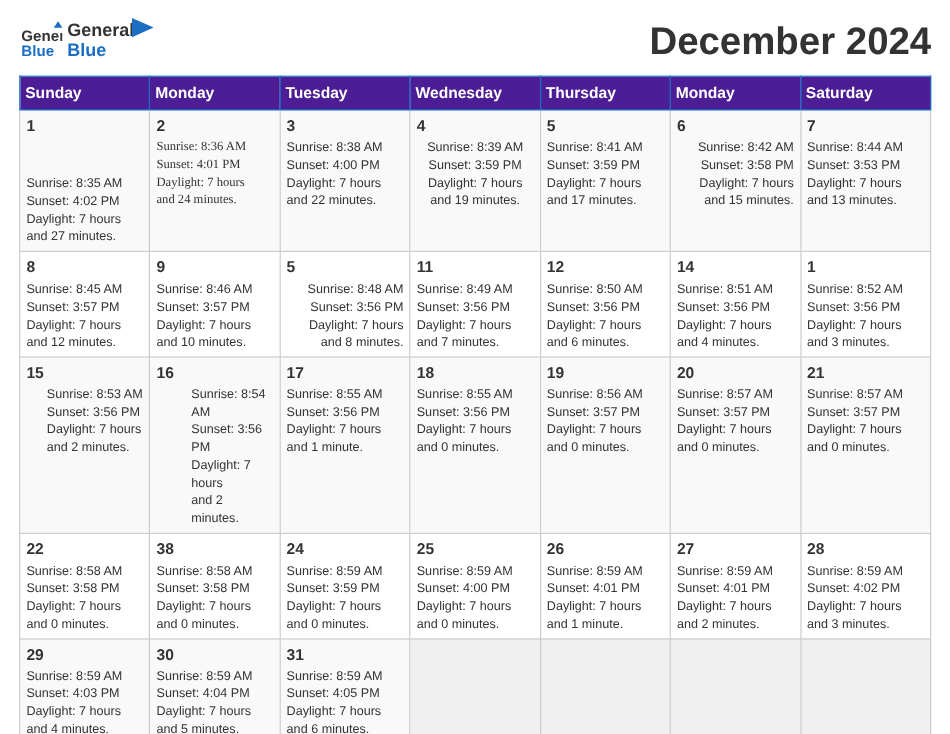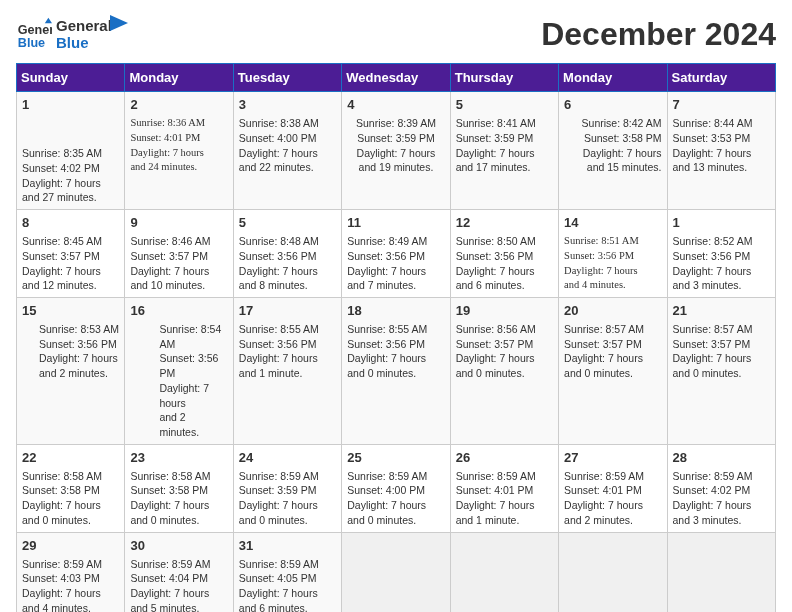--- a/index.html
+++ b/index.html
@@ -177,42 +177,42 @@
         </td>
         <td>
           <span class="day-num">9</span>
           <div class="day-detail" style="white-space: pre-line;">Sunrise: 8:46 AM
 Sunset: 3:57 PM
 Daylight: 7 hours
 and 10 minutes.</div>
         </td>
         <td>
           <span class="day-num">5</span>
-          <div class="day-detail" style="white-space: pre-line;">Sunrise: 8:48 AM
+          <div class="day-detail" style="white-space: pre-line; text-align: right;">Sunrise: 8:48 AM
 Sunset: 3:56 PM
 Daylight: 7 hours
 and 8 minutes.</div>
         </td>
         <td>
           <span class="day-num">11</span>
           <div class="day-detail" style="white-space: pre-line;">Sunrise: 8:49 AM
 Sunset: 3:56 PM
 Daylight: 7 hours
 and 7 minutes.</div>
         </td>
         <td>
           <span class="day-num">12</span>
           <div class="day-detail" style="white-space: pre-line;">Sunrise: 8:50 AM
 Sunset: 3:56 PM
 Daylight: 7 hours
 and 6 minutes.</div>
         </td>
         <td>
           <span class="day-num">14</span>
-          <div class="day-detail" style="white-space: pre-line; font-family: Liberation Serif, serif;">Sunrise: 8:51 AM
+          <div class="day-detail" style="white-space: pre-line;">Sunrise: 8:51 AM
 Sunset: 3:56 PM
 Daylight: 7 hours
 and 4 minutes.</div>
         </td>
         <td>
           <span class="day-num">1</span>
           <div class="day-detail" style="white-space: pre-line;">Sunrise: 8:52 AM
 Sunset: 3:56 PM
 Daylight: 7 hours
 and 3 minutes.</div>
@@ -271,21 +271,21 @@
       </tr>
       <tr>
         <td>
           <span class="day-num">22</span>
           <div class="day-detail" style="white-space: pre-line;">Sunrise: 8:58 AM
 Sunset: 3:58 PM
 Daylight: 7 hours
 and 0 minutes.</div>
         </td>
         <td>
-          <span class="day-num">23</span>
+          <span class="day-num">38</span>
           <div class="day-detail" style="white-space: pre-line;">Sunrise: 8:58 AM
 Sunset: 3:58 PM
 Daylight: 7 hours
 and 0 minutes.</div>
         </td>
         <td>
           <span class="day-num">24</span>
           <div class="day-detail" style="white-space: pre-line;">Sunrise: 8:59 AM
 Sunset: 3:59 PM
 Daylight: 7 hours

